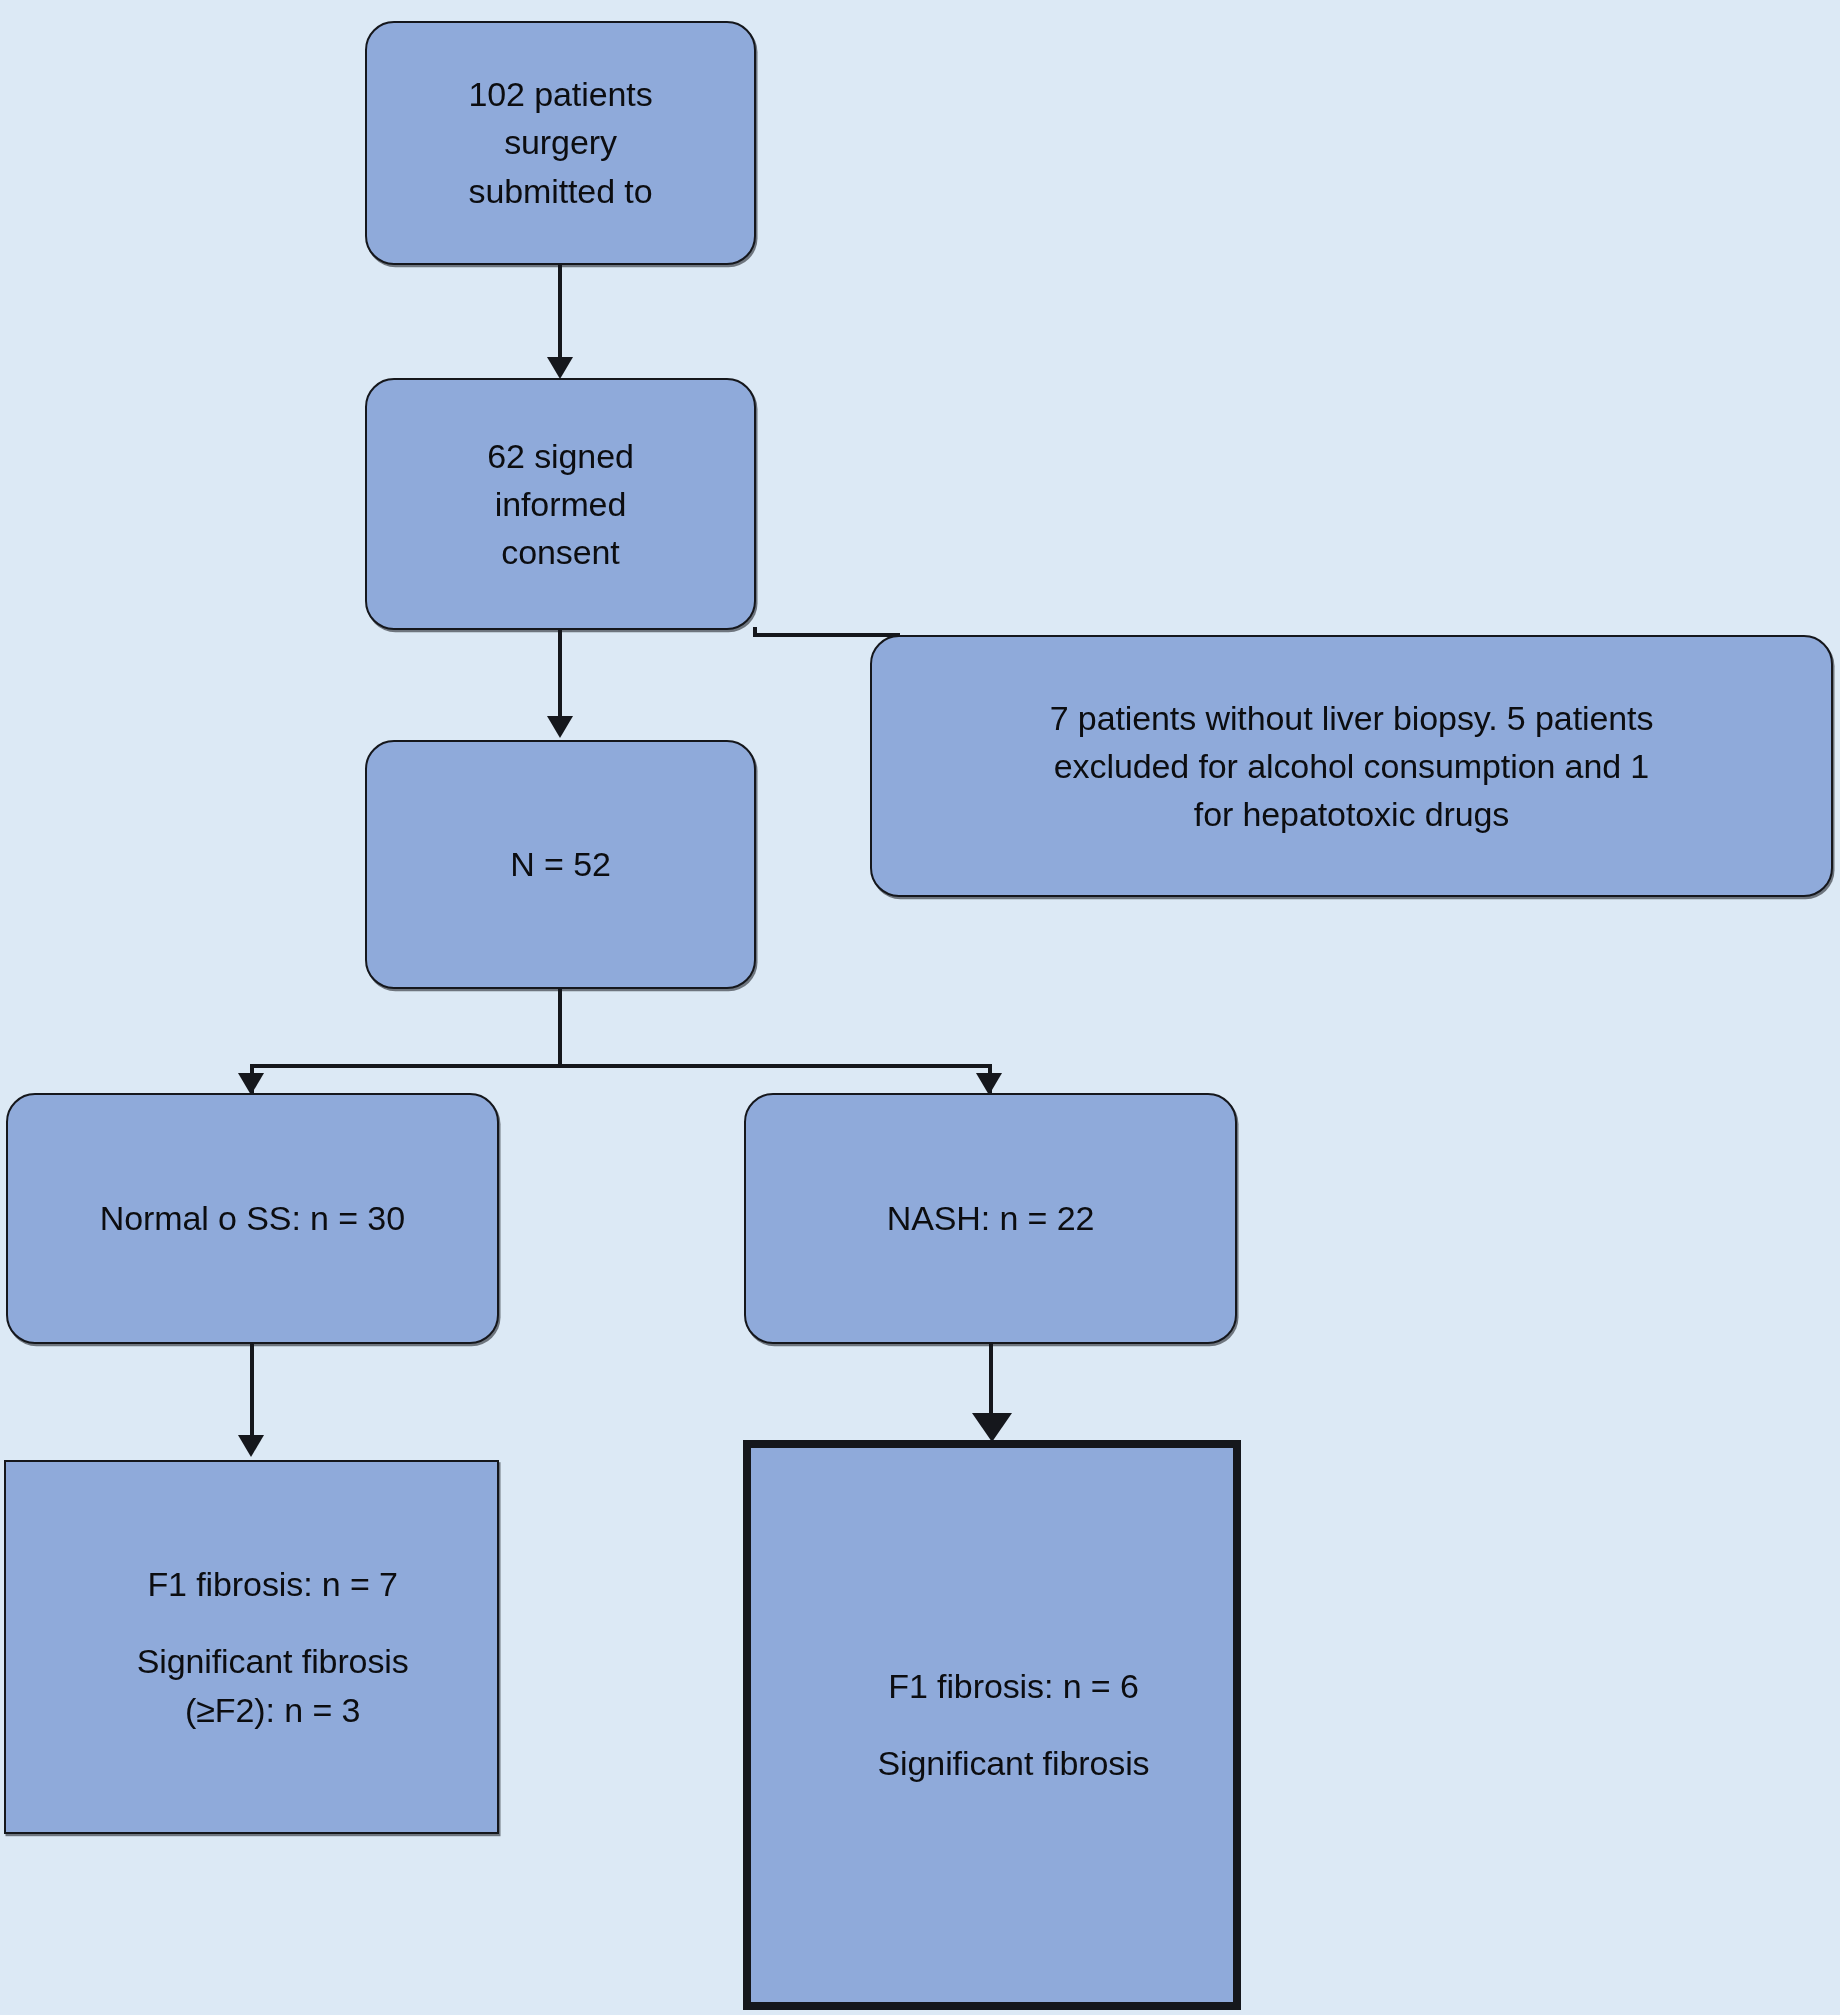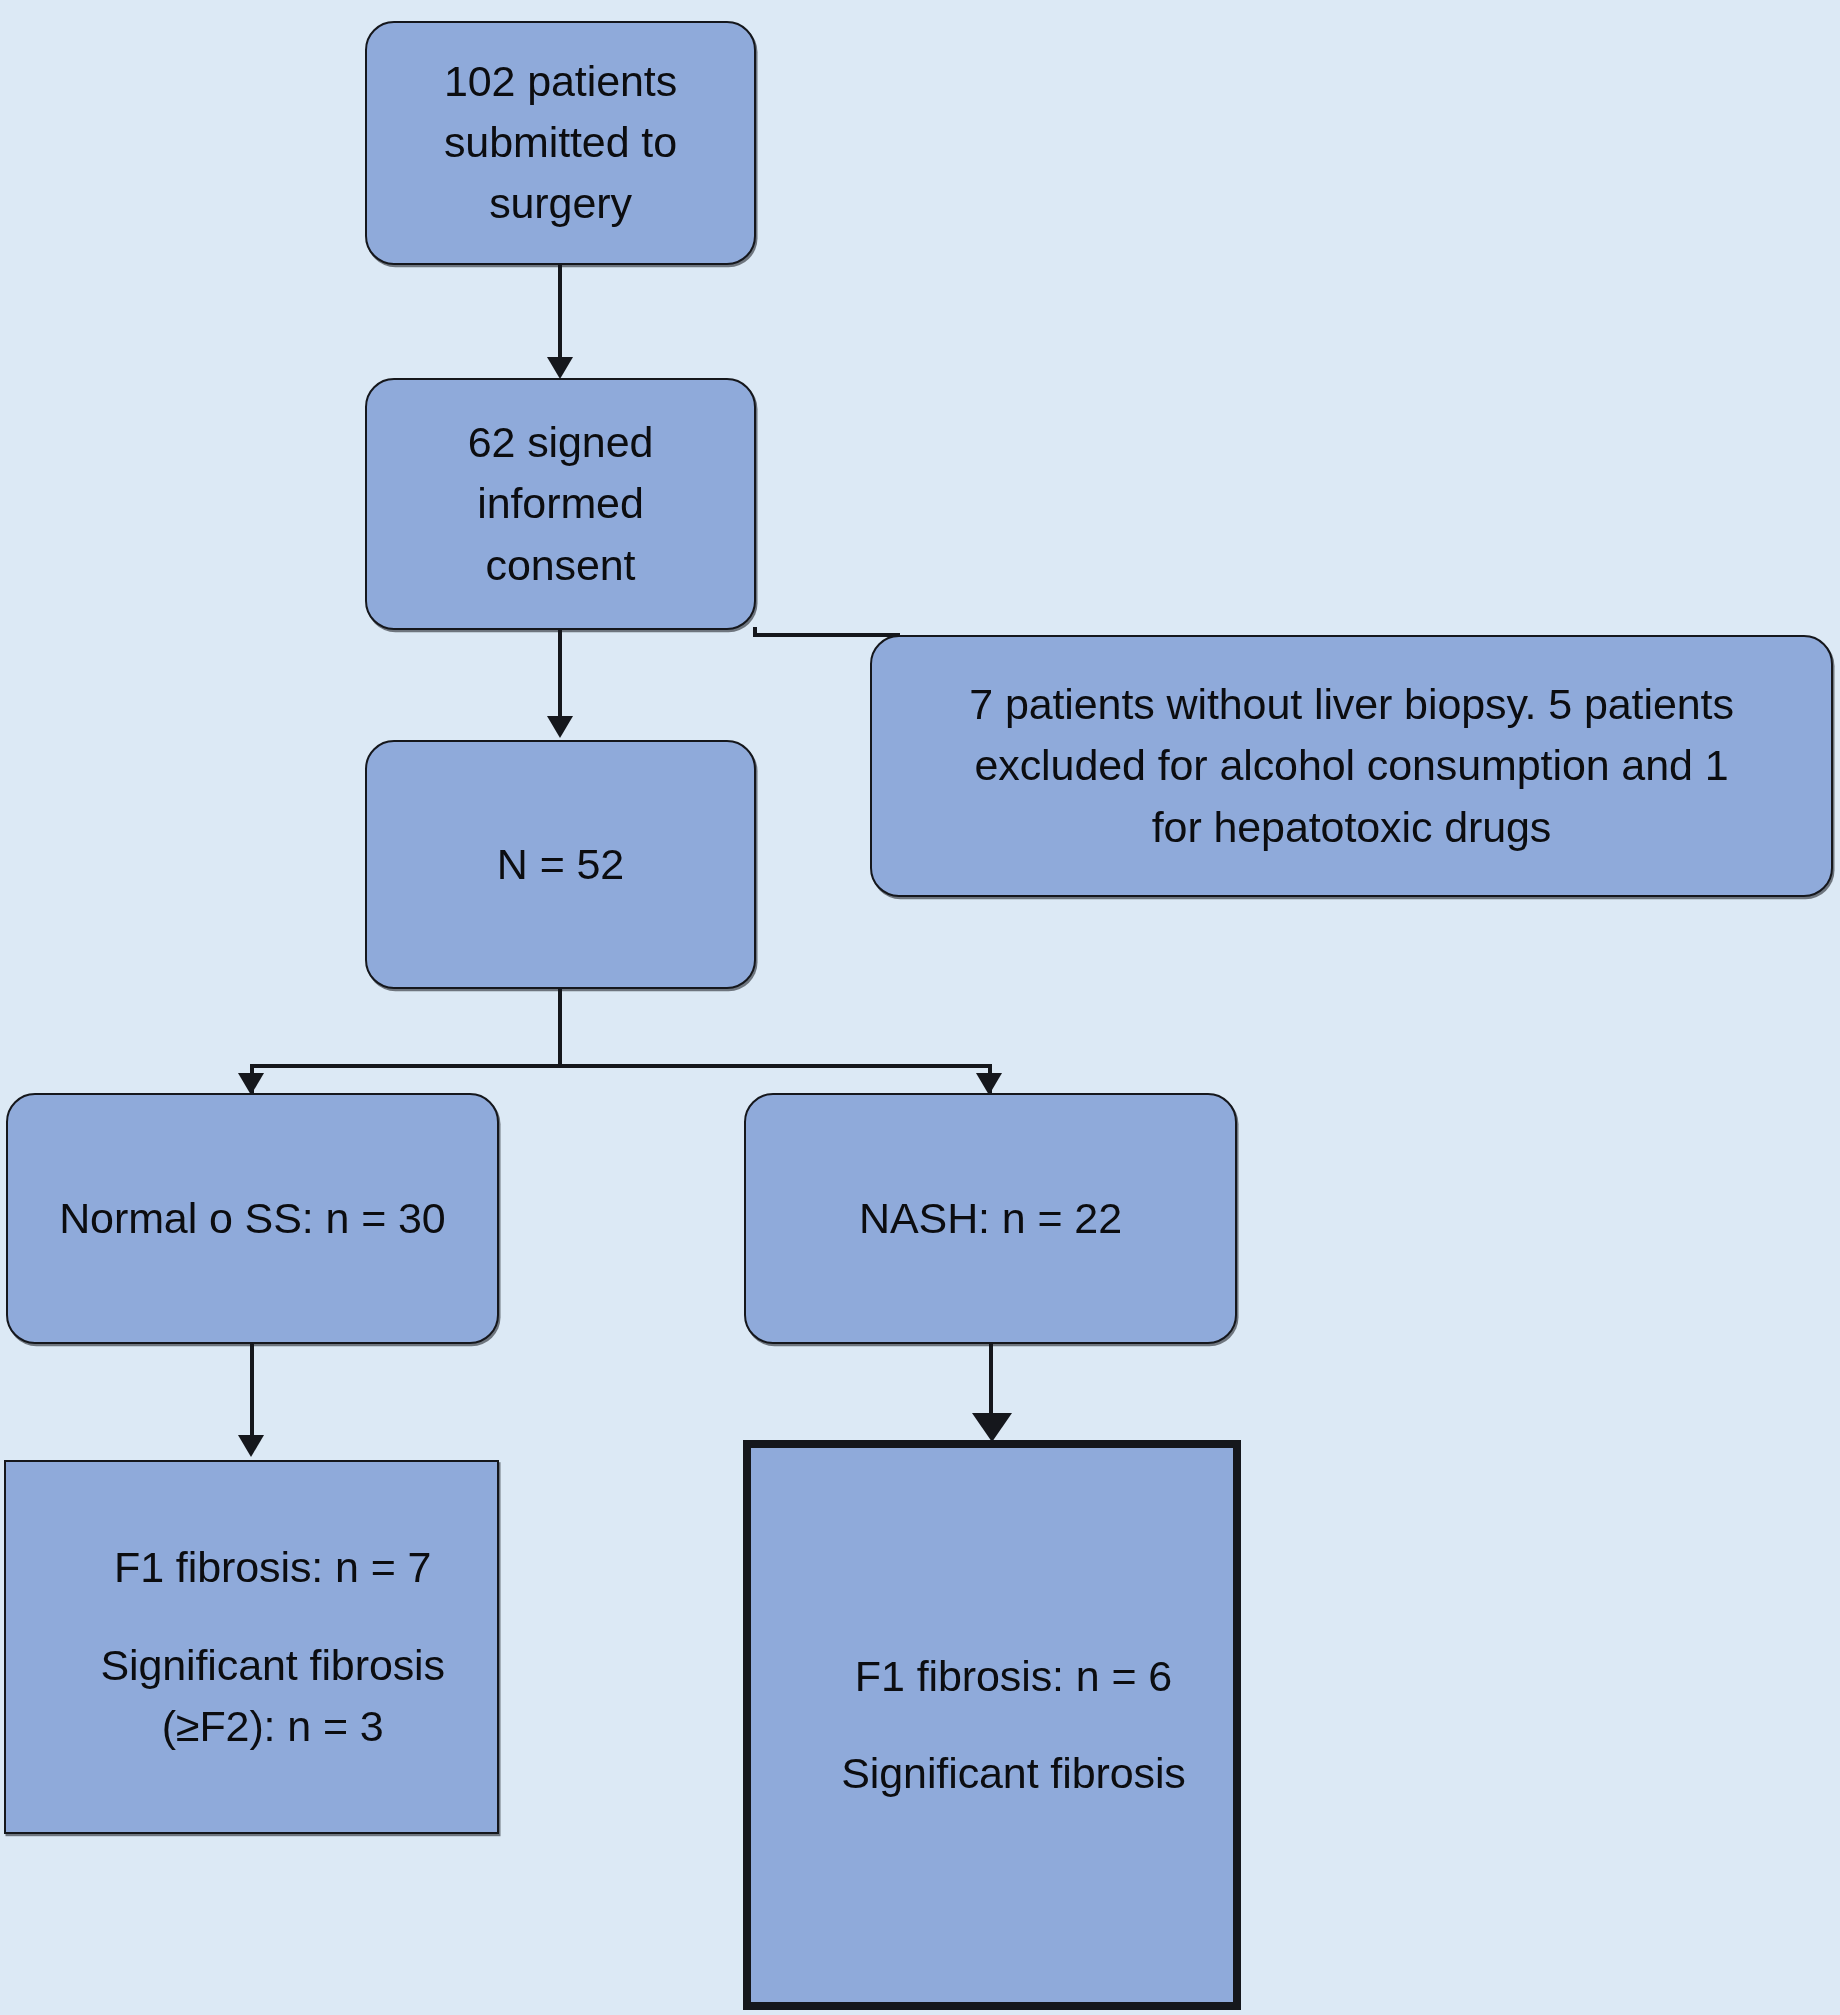--- a/index.html
+++ b/index.html
@@ -29,21 +29,21 @@
     box-shadow: 1.5px 2.2px 0 rgba(20,22,28,0.55);
   }
   .node.rounded { border-radius: 29px; }
   .node.square  { border-radius: 0; padding-left: 43px; }
   .node.thick   { border-width: 8px; box-shadow: none; }
   .node .txt {
     width: 100%;
     padding: 0 19px;
     box-sizing: border-box;
     line-height: 1.42;
-    font-size: 43px;
+    font-size: 34px;
     font-weight: 400;
     letter-spacing: -0.1px;
   }
   .node .txt .line { display: block; }
   .node .txt .para { display: block; }
   .node .txt .para + .para { margin-top: 0.85em; }
 
   
   .edge {
     position: absolute;
@@ -89,22 +89,22 @@
 
   <div class="edge vline" style="left:250px; top:1344px; height:95px;"></div>
   <div class="arrow" style="left:238px; top:1435px;"></div>
 
   <div class="edge vline" style="left:989px; top:1344px; height:81px;"></div>
   <div class="arrow big" style="left:972px; top:1413px;"></div>
 
   <div class="node rounded" style="left:365px; top:20.5px; width:391px; height:244px;">
     <span class="txt">
       <span class="line">102 patients</span>
+      <span class="line">surgery</span>
       <span class="line">submitted to</span>
-      <span class="line">surgery</span>
     </span>
   </div>
 
   <div class="node rounded" style="left:365px; top:378px; width:391px; height:252px;">
     <span class="txt">
       <span class="line">62 signed</span>
       <span class="line">informed</span>
       <span class="line">consent</span>
     </span>
   </div>

